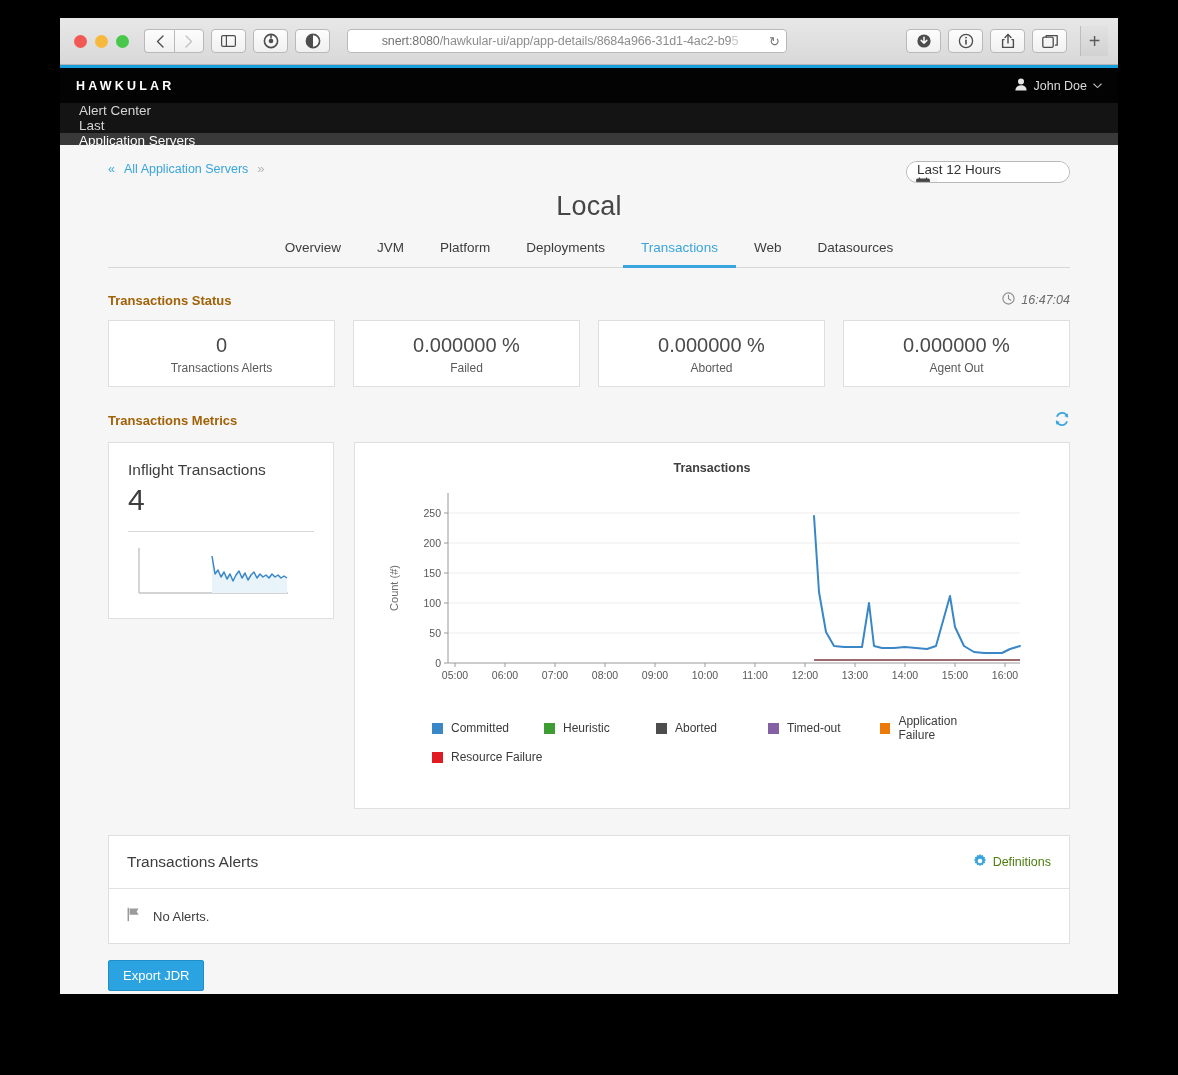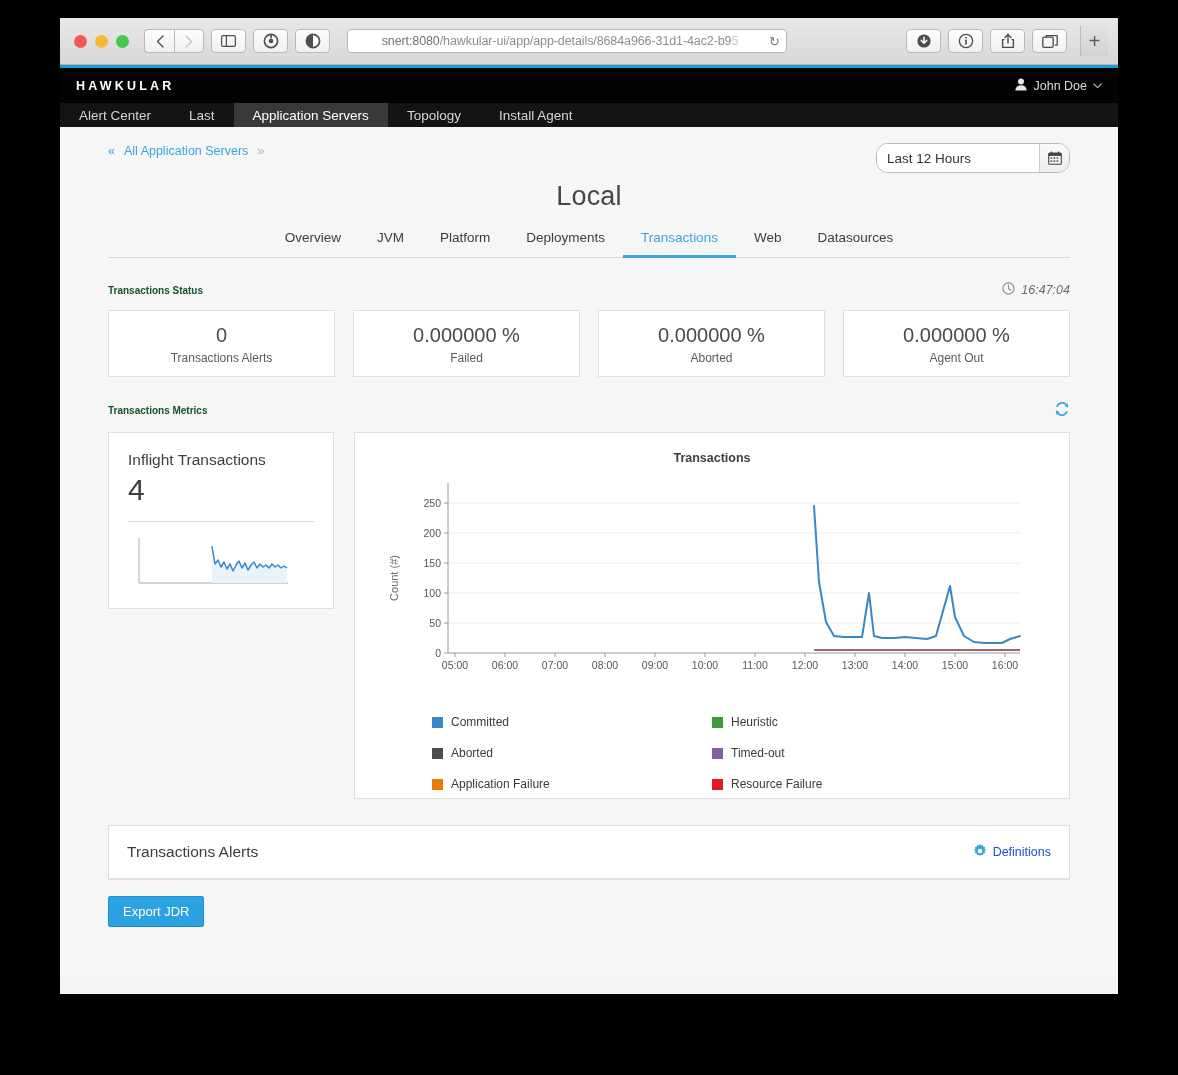--- a/index.html
+++ b/index.html
@@ -79,42 +79,42 @@
     padding: 0 16px; justify-content: space-between;
   }
   .hk-logo {
     color: #fff; font-size: 12.5px; font-weight: bold; letter-spacing: 3.2px;
   }
   .hk-user {
     color: #dcdcdc; font-size: 12.5px; display: flex; align-items: center; gap: 6px;
   }
   .hk-user .caret { font-size: 9px; color: #9a9a9a; }
 
-  .hk-nav { height: 24px; background: #141414; display: flex; align-items: stretch; }
+  .hk-nav { height: 42px; background: #141414; display: flex; align-items: stretch; flex-direction: column; }
   .hk-nav-item {
     display: flex; align-items: center; padding: 0 19px;
     color: #d5d5d5; font-size: 13.5px;
   }
   .hk-nav-item.active { background: #393939; color: #fff; }
 
   .content {
     background: #f6f6f6; height: 852px; overflow: hidden; position: relative;
   }
   .content-inner { padding: 0 48px; }
 
   .crumb-row {
     display: flex; align-items: flex-start; justify-content: space-between;
     padding-top: 16px;
   }
   .crumb { font-size: 12.5px; color: #39a5dc; display: flex; align-items: center; gap: 9px; }
   .crumb .chev { color: #b4b4b4; font-size: 13px; }
 
   .timerange {
-    display: flex; border: 1px solid #b8b8b8; background: #fff; height: 30px;
-    border-radius: 12px; overflow: hidden;
+    display: flex; border: 1px solid #b8b8b8; background: #fff; height: 22px;
+    border-radius: 12px; overflow: hidden; flex-direction: column;
   }
   .timerange input {
     border: none; outline: none; width: 162px; padding: 0 10px;
     font-size: 13.5px; color: #333; font-family: "Liberation Sans", sans-serif;
   }
   .timerange .cal-btn {
     width: 30px; border-left: 1px solid #ccc;
     background: linear-gradient(to bottom,#fafafa,#ededed);
     display: flex; align-items: center; justify-content: center; color: #444;
   }
@@ -131,21 +131,21 @@
   .tab {
     padding: 0 18px 10px; font-size: 13.5px; color: #3d3d3d;
     border-bottom: 3px solid transparent; margin-bottom: -1px;
   }
   .tab.active { color: #39a5dc; border-bottom-color: #39a5dc; }
 
   .sec-head {
     display: flex; justify-content: space-between; align-items: center;
     margin-top: 24px;
   }
-  .sec-title { font-size: 10px; font-weight: bold; color: #14532d; }
+  .sec-title { font-size: 13px; font-weight: bold; color: #a16207; }
   .sec-time {
     font-size: 12.5px; color: #6b6b6b; display: flex; align-items: center; gap: 6px; font-style: italic;
   }
   .refresh-icon { color: #39a5dc; font-size: 15px; }
 
   .status-cards { display: flex; gap: 18px; margin-top: 12px; }
   .status-card {
     flex: 1; background: #fff; border: 1px solid #dfdfdf;
     padding: 13px 0 11px; text-align: center;
   }
@@ -166,35 +166,35 @@
   .chart-card {
     flex: 1; background: #fff; border: 1px solid #dfdfdf;
     height: 367px; padding: 18px 0 0; position: relative;
   }
   .chart-title {
     text-align: center; font-size: 12.5px; font-weight: bold; color: #3f3f3f;
   }
   .chart-svg-wrap { margin-top: 8px; display: flex; justify-content: center; }
 
   .legend {
-    display: grid; grid-template-columns: 1fr 1fr;
-    width: 560px; margin: 32px auto 0; row-gap: 17px;
+    display: grid; grid-template-columns: 1fr 1fr 1fr 1fr 1fr;
+    width: 560px; margin: 21px auto 0; row-gap: 8px;
   }
   .legend-item { display: flex; align-items: center; gap: 8px; font-size: 12px; color: #3b3b3b; }
   .swatch { width: 11px; height: 11px; display: inline-block; }
 
   .alerts-panel {
     background: #fff; border: 1px solid #dfdfdf; margin-top: 26px;
   }
   .alerts-head {
     display: flex; justify-content: space-between; align-items: center;
     padding: 17px 18px; border-bottom: 1px solid #e2e2e2;
   }
   .alerts-title { font-size: 15.5px; color: #3d3d3d; }
-  .definitions { font-size: 12.5px; color: #1d4ed8; display: flex; align-items: center; gap: 6px; }
+  .definitions { font-size: 12.5px; color: #4d7c0f; display: flex; align-items: center; gap: 6px; }
   .alerts-body { padding: 18px; display: flex; align-items: center; gap: 12px; }
   .alerts-body .txt { font-size: 13px; color: #3d3d3d; }
   .flag-icon { color: #9b9b9b; font-size: 14px; }
 
   .export-btn {
     margin-top: 16px; display: inline-block;
     background: #2aa3e0; color: #fff; font-size: 13px;
     padding: 7px 14px; border: 1px solid #1f8fc9; border-radius: 2px;
   }
 </style>
@@ -521,20 +521,29 @@
               <div class="definitions">
                 <span>
                   <svg width="14" height="14" viewBox="0 0 14 14" fill="#39a5dc">
                       <path d="M7 0 l1.1 1.5 1.8 -0.6 0.4 1.9 1.9 0.4 -0.6 1.8 1.5 1.1 -1.5 1.1 0.6 1.8 -1.9 0.4 -0.4 1.9 -1.8 -0.6 -1.1 1.5 -1.1 -1.5 -1.8 0.6 -0.4 -1.9 -1.9 -0.4 0.6 -1.8 -1.5 -1.1 1.5 -1.1 -0.6 -1.8 1.9 -0.4 0.4 -1.9 1.8 0.6 z"></path>
                       <circle cx="7" cy="7" r="2.3" fill="#fff"></circle>
                     </svg>
                 </span>
                 <span>Definitions</span>
               </div>
             </div>
+            <div class="alerts-body">
+              <span class="flag-icon">
+                <svg width="14" height="15" viewBox="0 0 14 15">
+                    <line x1="1.3" y1="0.8" x2="1.3" y2="14.2" stroke="#9b9b9b" stroke-width="1.5"></line>
+                    <path d="M2.6 1.4 L11.6 1.4 L9.6 4.6 L11.6 7.8 L2.6 7.8 Z" fill="#9b9b9b"></path>
+                  </svg>
+              </span>
+              <span class="txt">No Alerts.</span>
+            </div>
           </div>
 
           <div class="export-btn">Export JDR</div>
 
         </div>
       </div>
     </div>
   </div>
 </div>
 

